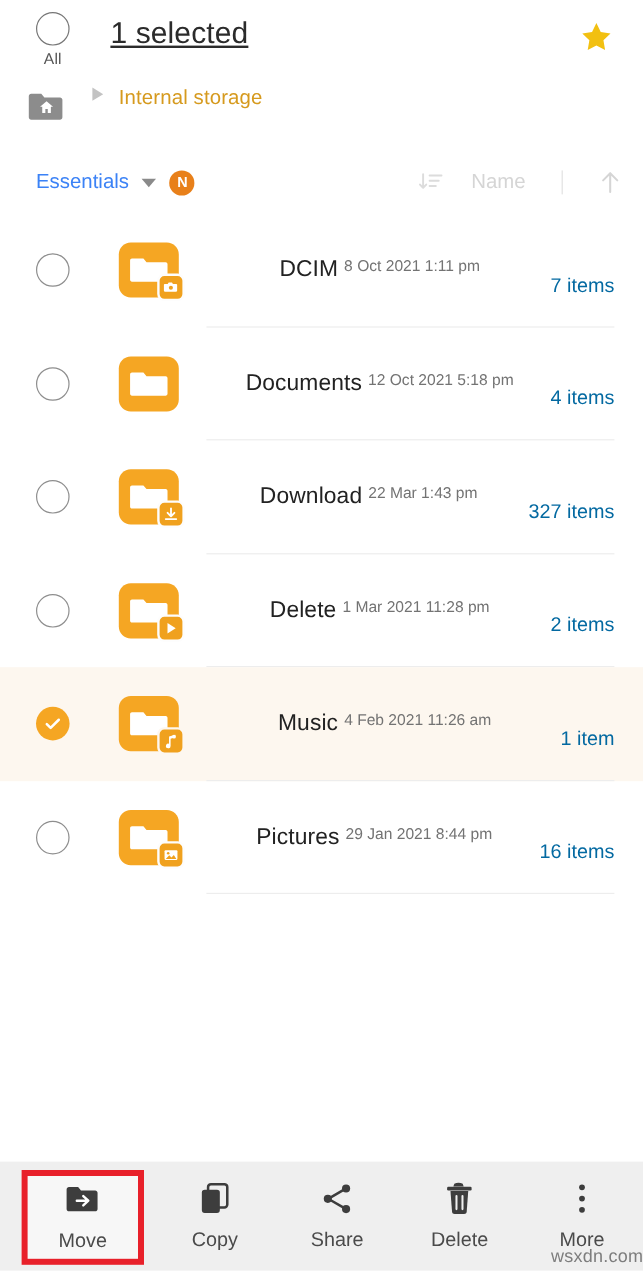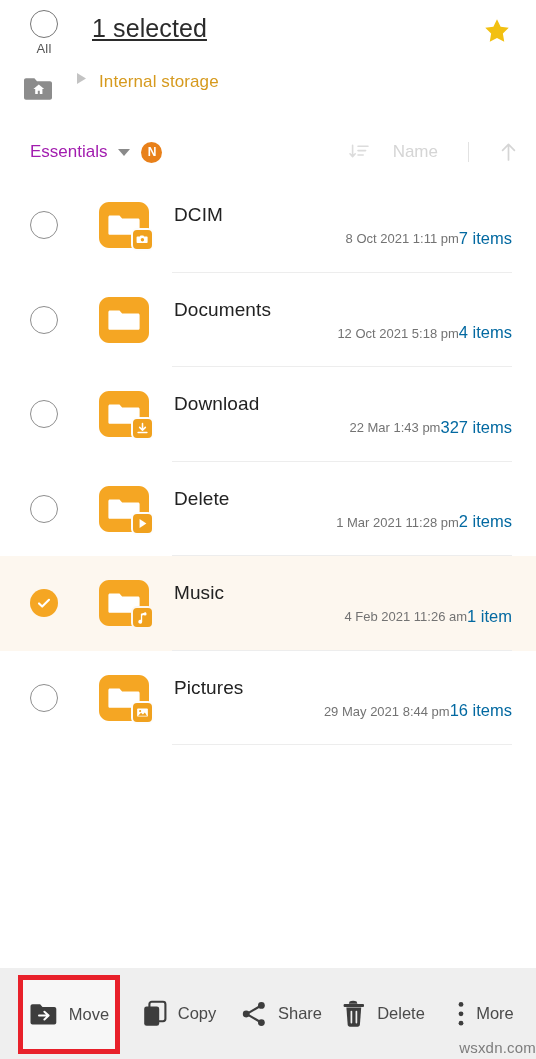--- a/index.html
+++ b/index.html
@@ -116,21 +116,21 @@
 
   .filter-left {
     display: flex;
     align-items: center;
     gap: 11px;
     cursor: pointer;
   }
 
   .filter-name {
     font-size: 17px;
-    color: #a21caf;
+    color: #3b82f6;
   }
 
   .caret-down {
     width: 0; height: 0;
     border-left: 6px solid transparent;
     border-right: 6px solid transparent;
     border-top: 7px solid #8a8a8a;
   }
 
   .n-badge {
@@ -232,21 +232,21 @@
     justify-content: center;
   }
 
   .row.selected .badge { border-color: #fdf7ef; }
 
   .row-text {
     flex: 1 1 auto;
     padding-left: 22px;
     min-width: 0;
     display: flex;
-    flex-direction: column;
+    flex-direction: row;
     justify-content: center;
     gap: 5px;
   }
 
   .row-title {
     font-size: 19px;
     color: #222222;
     letter-spacing: .1px;
   }
 
@@ -281,20 +281,21 @@
     display: flex;
     align-items: center;
     flex: 0 0 auto;
     position: relative;
   }
 
   .tool {
     flex: 1 1 0;
     height: 100%;
     display: flex;
+    flex-direction: column;
     align-items: center;
     justify-content: center;
     gap: 10px;
     cursor: pointer;
   }
 
   .tool-icon {
     height: 30px;
     display: flex;
     align-items: center;
@@ -486,21 +487,21 @@
             <path d="M14 16.5h9.5l2.6 3.1H42c.9 0 1.6.7 1.6 1.6v13c0 .9-.7 1.6-1.6 1.6H14c-.9 0-1.6-.7-1.6-1.6V18.1c0-.9.7-1.6 1.6-1.6z" fill="#ffffff"></path>
           </svg><div class="badge">
             <svg width="13" height="13" viewBox="0 0 16 16">
               <rect x="1.4" y="3" width="13.2" height="10" rx="1.1" fill="#ffffff"></rect>
               <circle cx="5.1" cy="6.3" r="1.3" fill="#f0a11e"></circle>
               <path d="M2.6 12l3.6-3.7 2.3 2.3 2.4-2.6 2.6 4z" fill="#f0a11e"></path>
             </svg>
           </div></div>
         <div class="row-text">
           <div class="row-title">Pictures</div>
-          <div class="row-sub">29 May 2021 8:44 pm</div>
+          <div class="row-sub">29 Jan 2021 8:44 pm</div>
         </div>
         <div class="row-count">16 items</div>
         <div class="divider"></div>
       </div>
     </div>
 
   <div class="toolbar" id="toolbar">
     <div class="tool highlighted">
         <div class="tool-icon">
           <svg width="30" height="26" viewBox="0 0 30 26">

